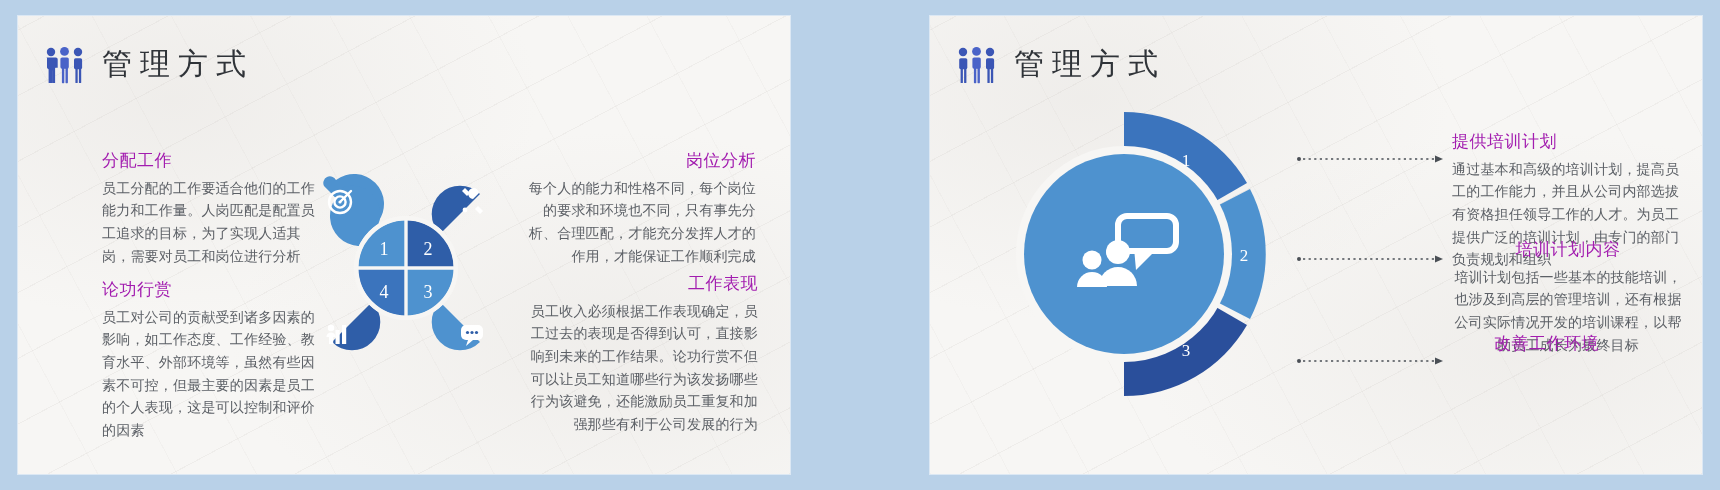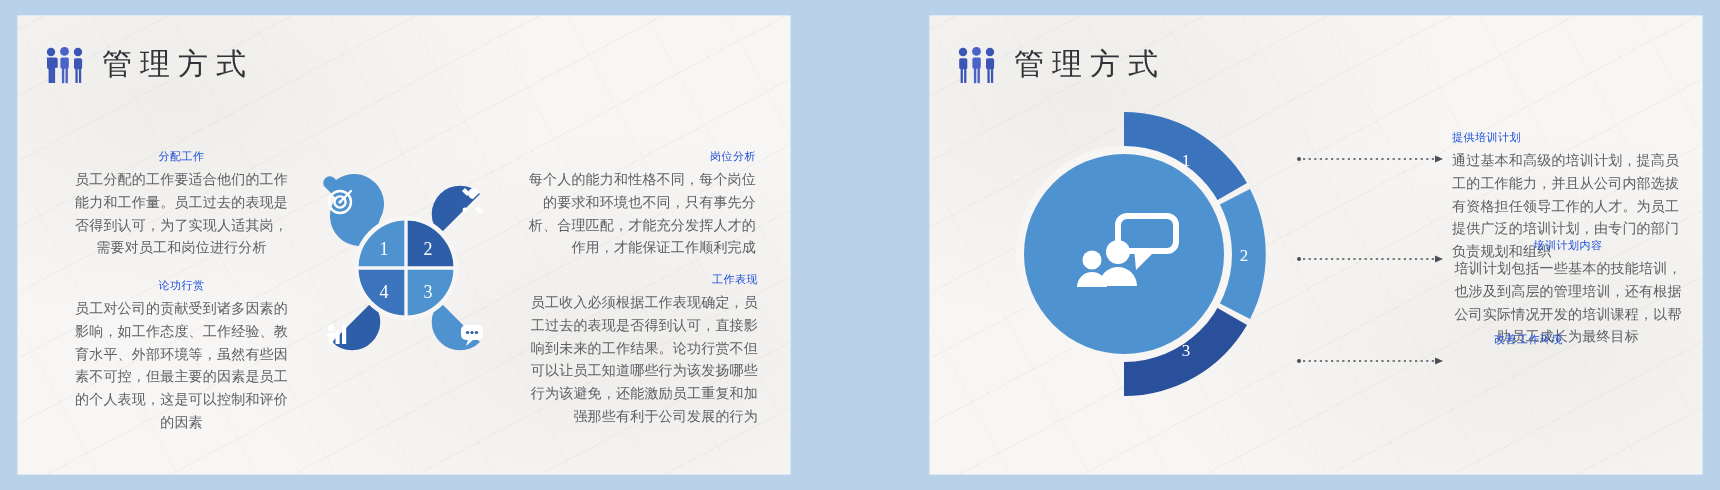--- a/index.html
+++ b/index.html
@@ -49,34 +49,34 @@
   .hdr-title {
     font-size: 30px;
     letter-spacing: 8px;
     color: #2f3338;
     font-weight: 500;
     font-family: "Liberation Sans", "DejaVu Sans", sans-serif;
   }
 
   
   .txt-h {
-    font-size: 11px;
-    color: #1d4ed8;
+    font-size: 17px;
+    color: #a21caf;
     margin-bottom: 4px;
     letter-spacing: .5px;
     line-height: 1.4;
   }
   .txt-b {
     font-size: 14px;
     color: #5c6066;
     line-height: 1.62;
     letter-spacing: .2px;
   }
   .blk { position: absolute; width: 215px; }
-  .blk.ralign { text-align: center; }
+  .blk.ralign { text-align: left; margin-left: 28px; }
   .blk.lalign { text-align: right; }
 
   
   #lb-1 { left: 56px;  top: 133px; }
   #lb-2 { left: 506px; top: 133px; width: 232px; }
   #lb-3 { left: 56px;  top: 262px; }
   #lb-4 { left: 500px; top: 256px; width: 240px; }
 
   
   .flower { position: absolute; left: 288px; top: 152px; width: 200px; height: 200px; }
@@ -118,21 +118,21 @@
               <rect x="33.4" y="23" width="2.3" height="15" rx="0.6"></rect>
               <rect x="36.9" y="23" width="2.3" height="15" rx="0.6"></rect>
             </g>
           </svg>
         </span>
         <span class="hdr-title">管理方式</span>
       </div>
 
       <div class="blk ralign" id="lb-1">
         <div class="txt-h">分配工作</div>
-        <div class="txt-b">员工分配的工作要适合他们的工作能力和工作量。员工过去的表现是否得到认可，为了实现人适其岗，需要对员工和岗位进行分析</div>
+        <div class="txt-b">员工分配的工作要适合他们的工作能力和工作量。人岗匹配是配置员工追求的目标，为了实现人适其岗，需要对员工和岗位进行分析</div>
       </div>
 
       <div class="blk lalign" id="lb-2">
         <div class="txt-h">岗位分析</div>
         <div class="txt-b">每个人的能力和性格不同，每个岗位的要求和环境也不同，只有事先分析、合理匹配，才能充分发挥人才的作用，才能保证工作顺利完成</div>
       </div>
 
       <div class="blk lalign" id="lb-4">
         <div class="txt-h">工作表现</div>
         <div class="txt-b">员工收入必须根据工作表现确定，员工过去的表现是否得到认可，直接影响到未来的工作结果。论功行赏不但可以让员工知道哪些行为该发扬哪些行为该避免，还能激励员工重复和加强那些有利于公司发展的行为</div>

